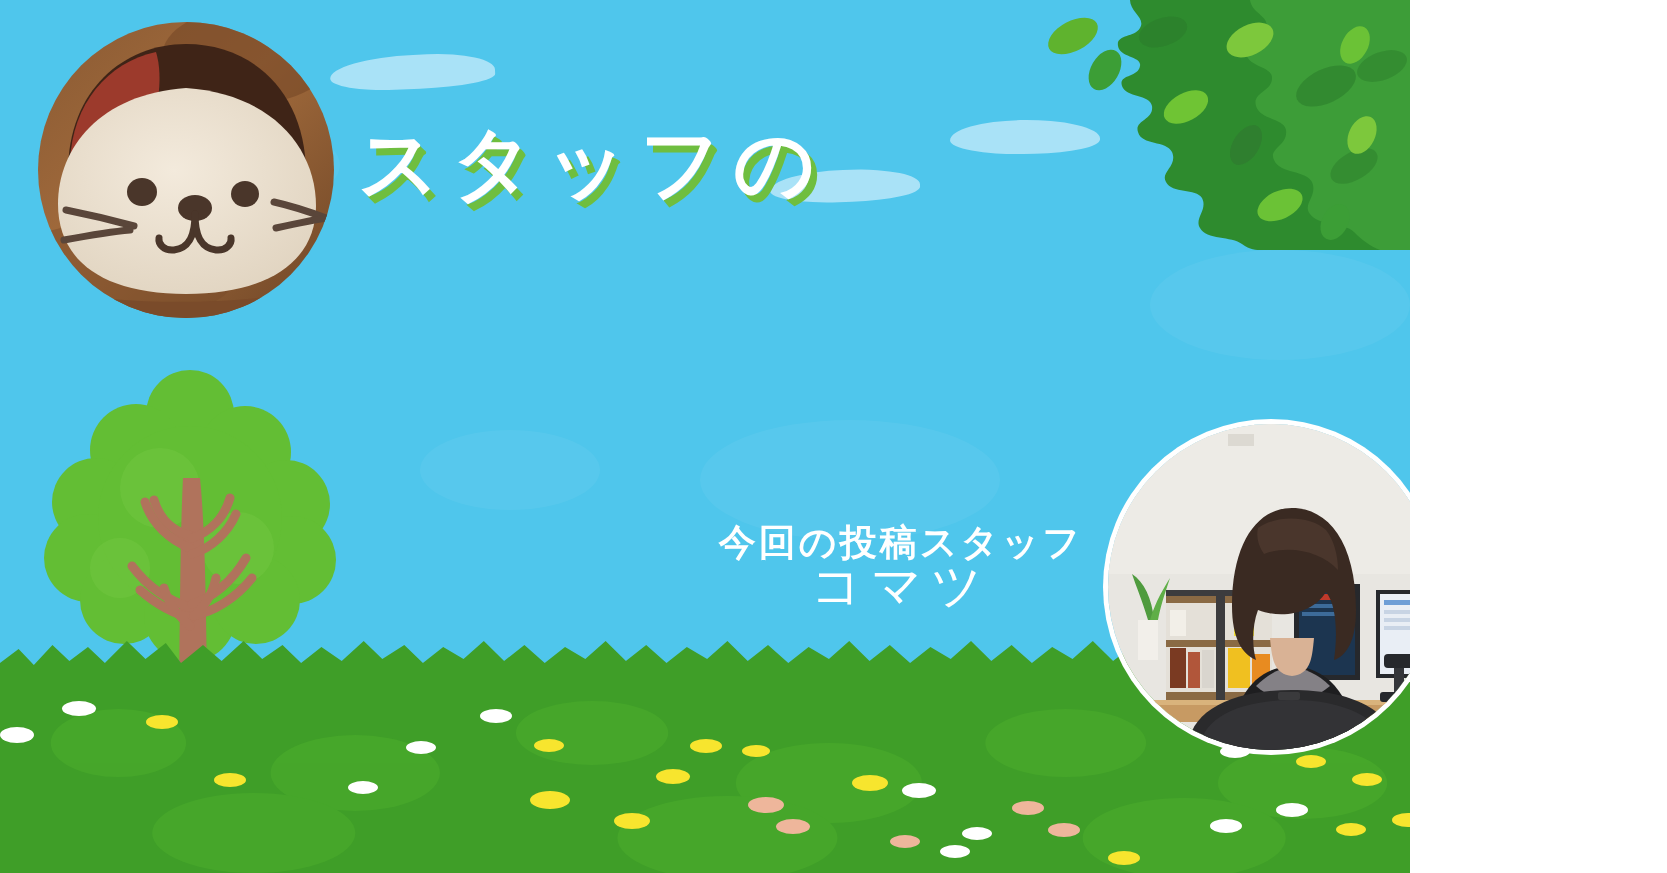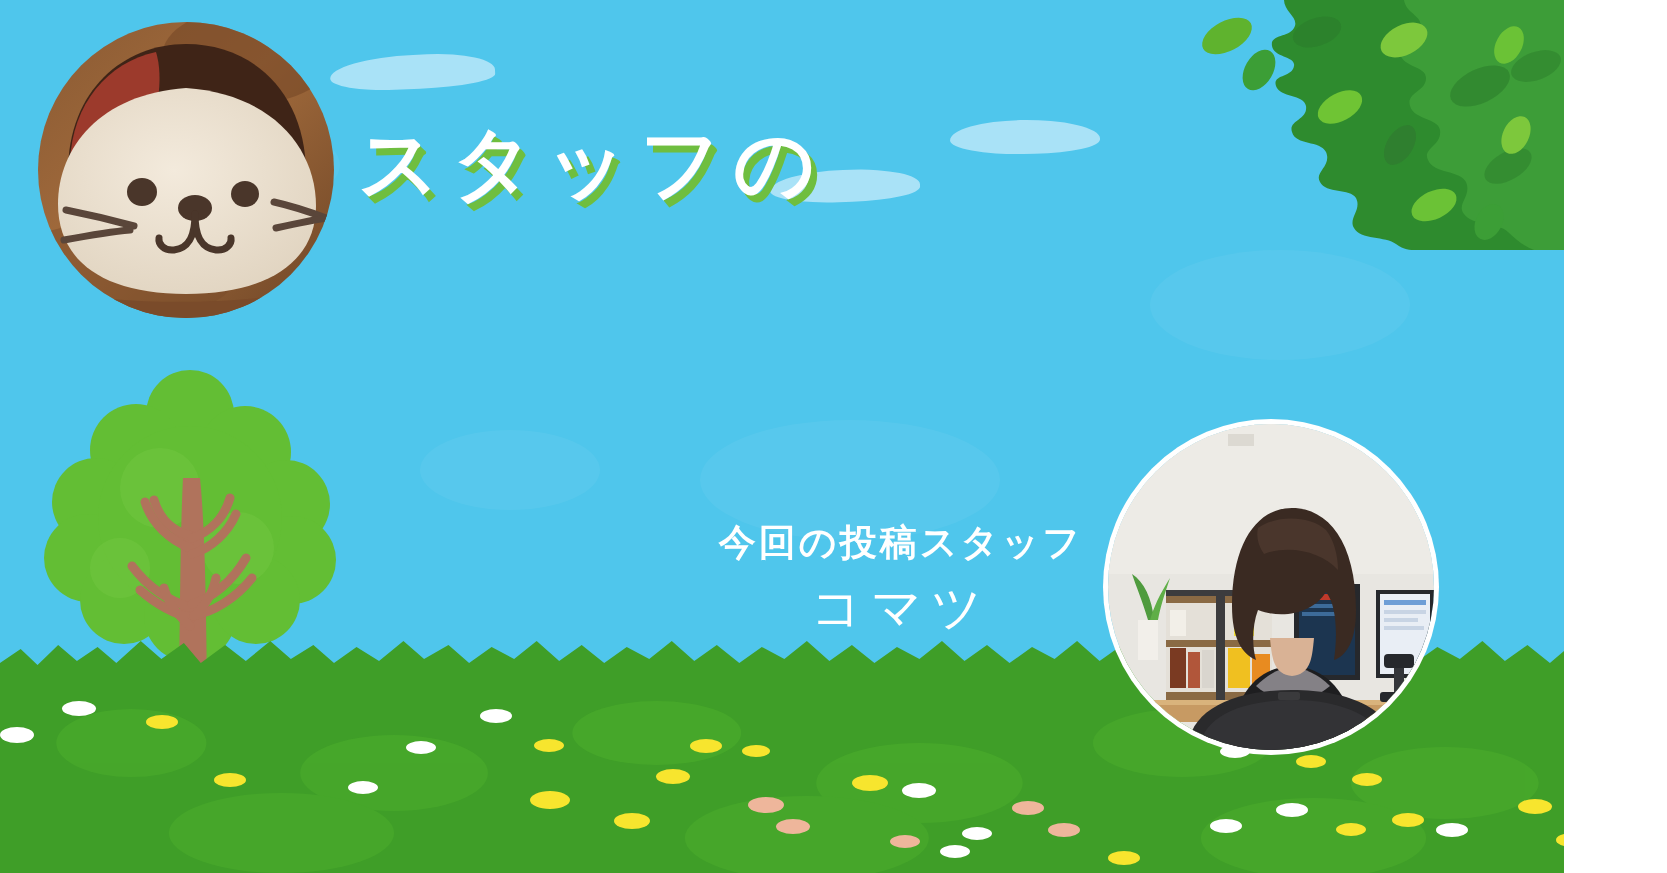--- a/index.html
+++ b/index.html
@@ -1,20 +1,20 @@
 <!DOCTYPE html>
 <html><head>
 <meta charset="utf-8">
 <style>
   html,body{margin:0;padding:0;background:#fff;}
   body{font-family:"Liberation Sans","DejaVu Sans",sans-serif;}
 
   #banner{
     position:relative;
-    width:1564px;height:873px;
+    width:1410px;height:873px;
     overflow:hidden;
     background:#4FC6EC;
   }
 
   
   .sky{position:absolute;inset:0;background:#4FC6EC;}
   .sky .mottle{position:absolute;border-radius:50%;background:rgba(255,255,255,.05);}
 
   
   .cloud{position:absolute;background:#A9E2F7;border-radius:50%;}
@@ -79,21 +79,21 @@
   .staff-caption{
     position:absolute;left:716px;top:524px;width:370px;
     text-align:center;color:#ffffff;
     font-family:"DejaVu Sans","Liberation Sans",sans-serif;
     line-height:1;
   }
   .staff-caption .lbl{
     display:block;font-size:37px;letter-spacing:3px;font-weight:700;
   }
   .staff-caption .nm{
-    display:block;margin-top:22px;font-size:50px;letter-spacing:9px;font-weight:500;
+    display:block;font-size:50px;letter-spacing:9px;font-weight:500;
   }
 </style>
 </head>
 <body>
 
 <div id="banner">
 
   <div class="sky">
     <div class="mottle" style="left:120px;top:120px;width:220px;height:90px;"></div>
     <div class="mottle" style="left:700px;top:420px;width:300px;height:120px;"></div>

